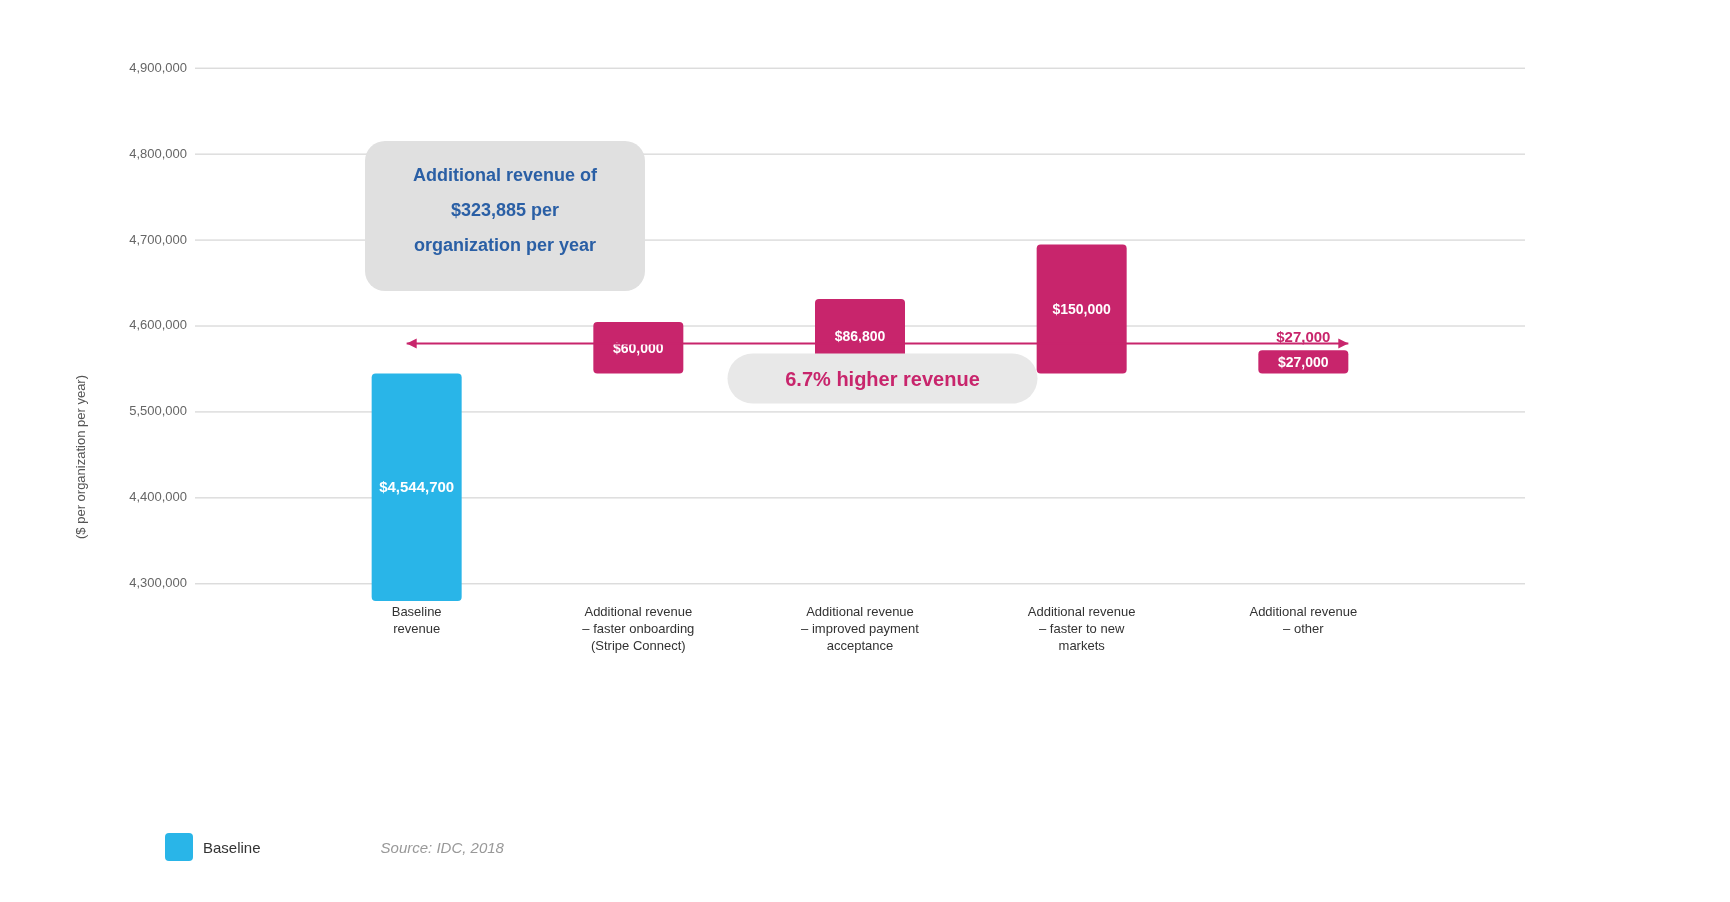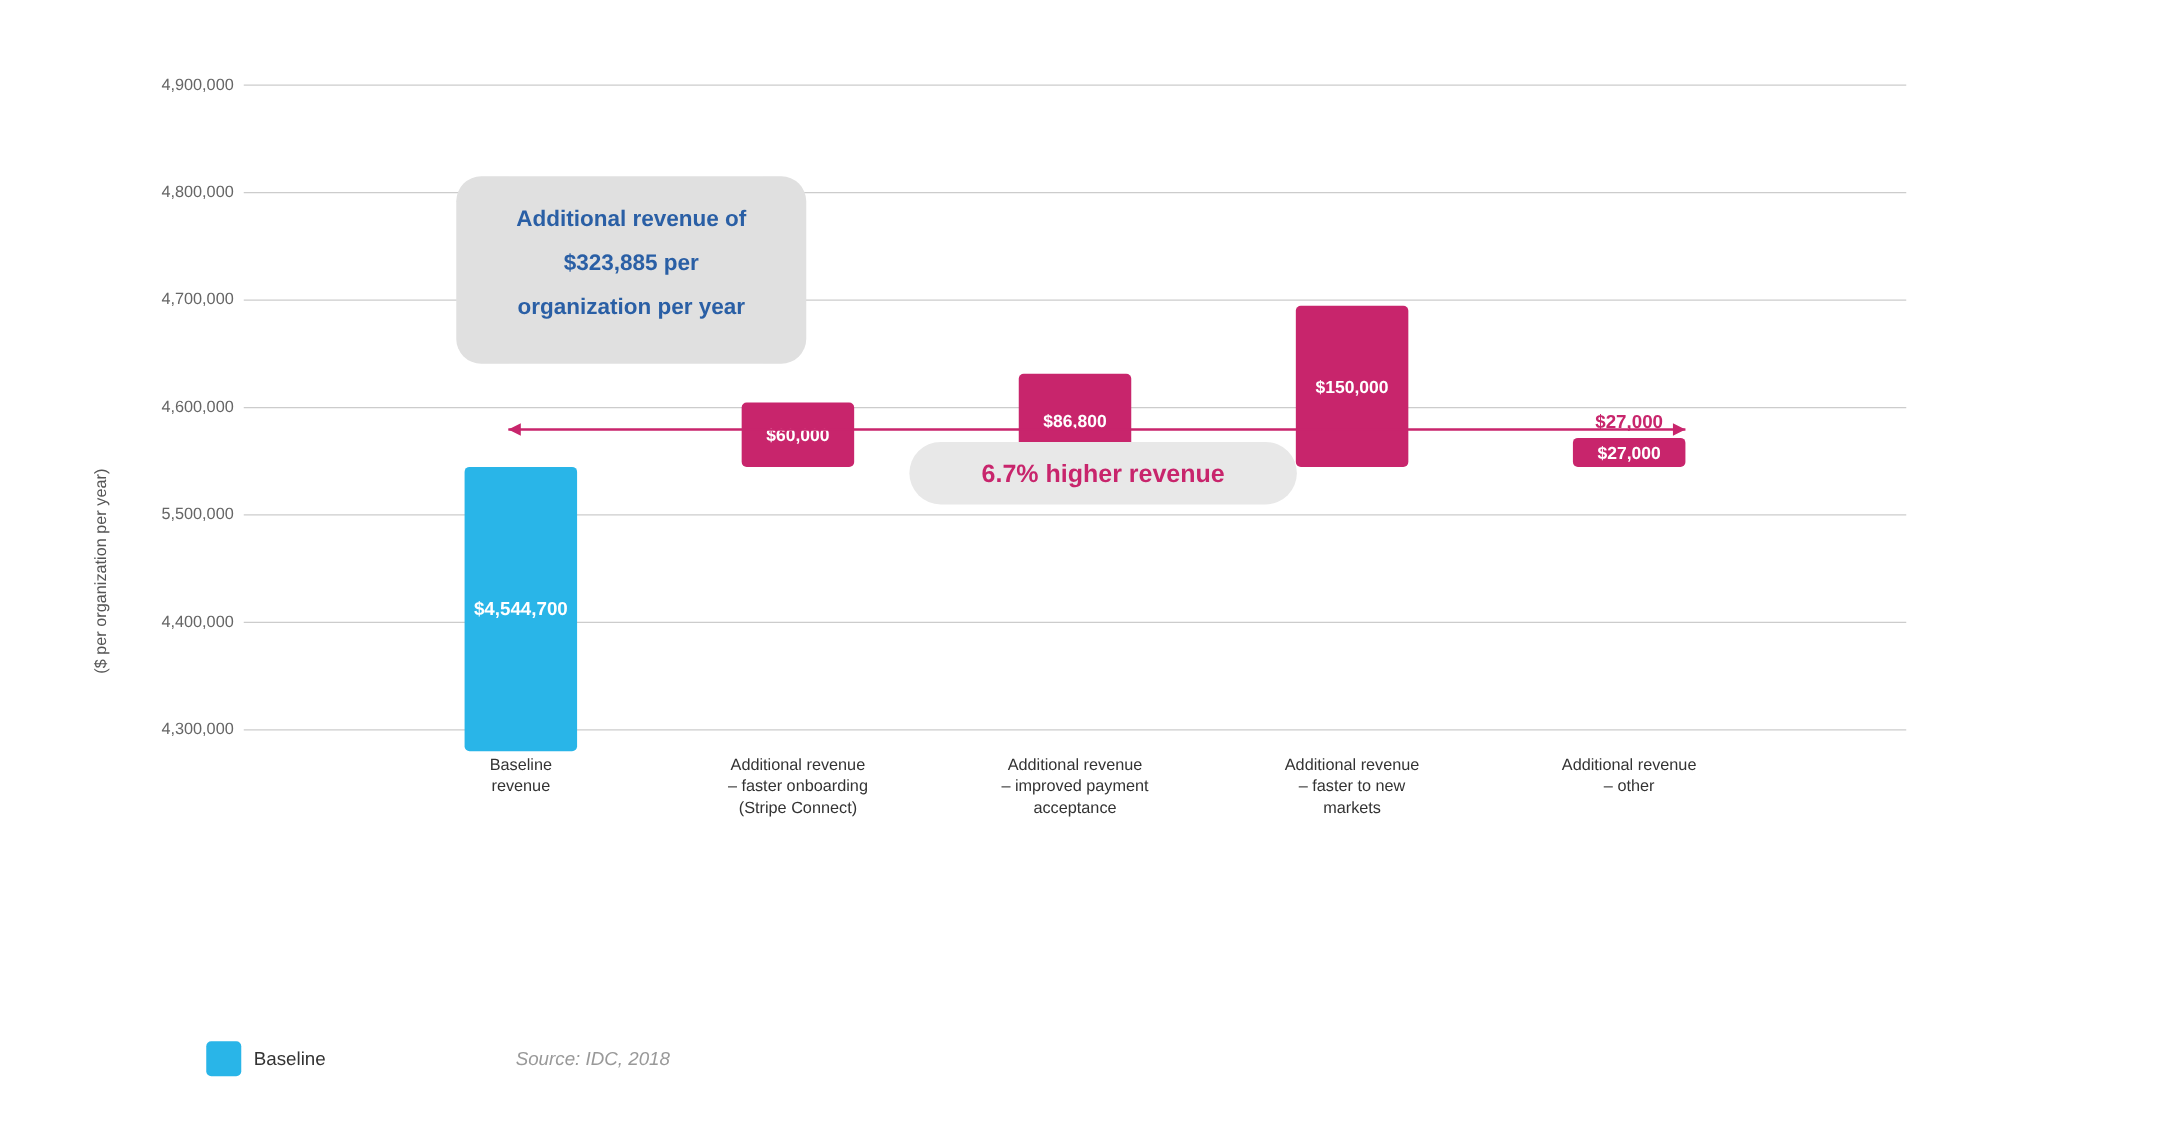--- a/index.html
+++ b/index.html
@@ -62,21 +62,21 @@
       border-radius: 4px;
     }
     .legend-label {
       font-size: 15px;
       color: #333;
     }
     .legend-source {
       font-size: 15px;
       color: #999;
       font-style: italic;
-      margin-left: 112px;
+      margin-left: 80px;
     }
   </style>
 </head>
 <body>
 
 <div class="chart-container">
   <div class="chart-area">
 
     <div class="y-axis-label">($ per organization per year)</div>
 

